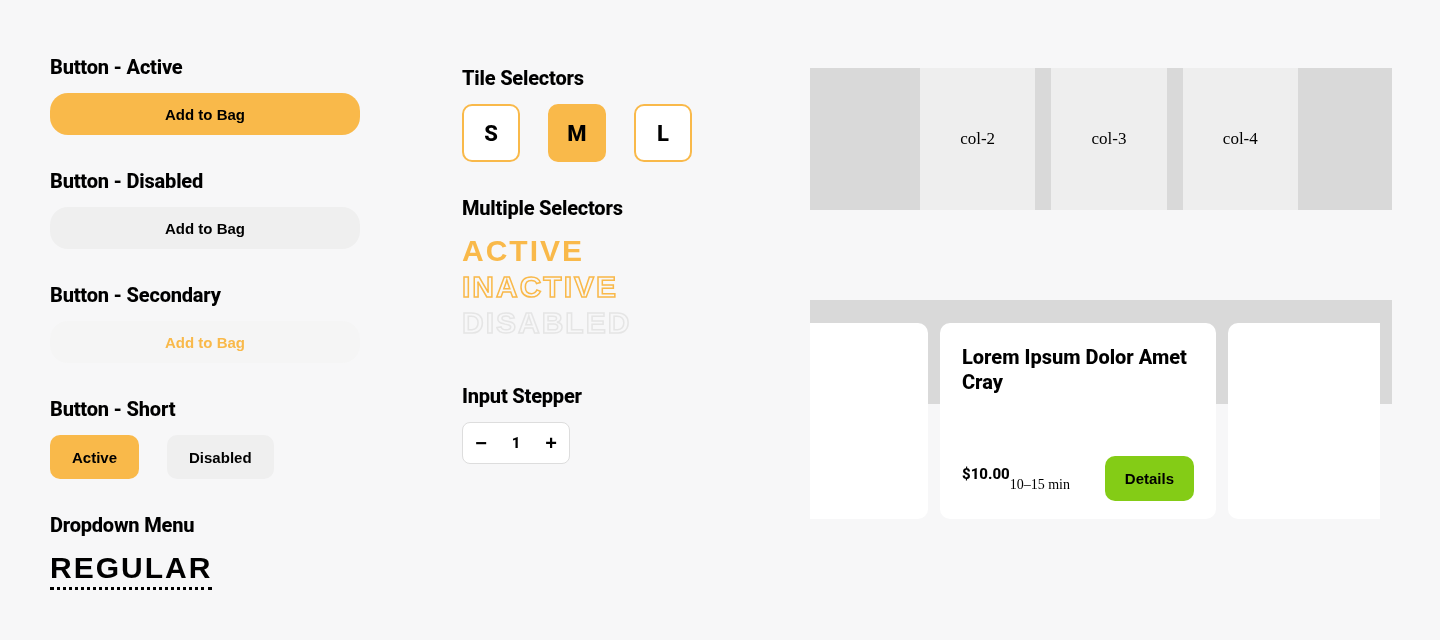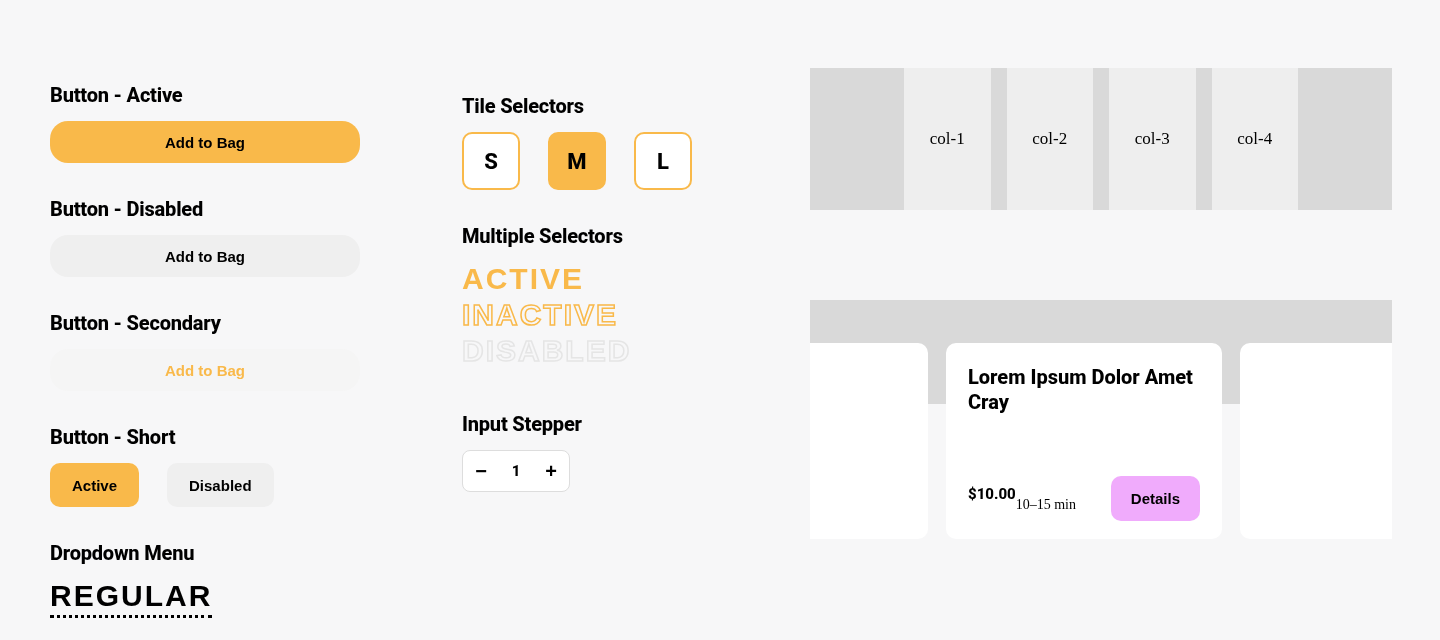--- a/index.html
+++ b/index.html
@@ -45,21 +45,21 @@
     padding: 0 22px;
     border: none;
     border-radius: 10px;
     font-size: 15px;
     font-weight: 700;
     cursor: pointer;
   }
   .short-active   { background: #f9b94a; color: #000; }
   .short-disabled { background: #efefef; color: #000; }
 
-  .block { margin-bottom: 34px; margin-top: 28px; }
+  .block { margin-bottom: 34px; }
 
   .dropdown-value {
     font-family: Impact, "Arial Black", sans-serif;
     font-size: 30px;
     font-weight: 900;
     letter-spacing: 2px;
     color: #000000;
     border-bottom: 3px dotted #000;
     display: inline-block;
     padding-bottom: 2px;
@@ -126,36 +126,36 @@
   
   .carousel {
     margin-top: 90px;
     width: 582px; height: 248px;
     position: relative;
   }
   .carousel-bg {
     position: absolute; top: 0; left: 0; right: 0; height: 104px;
     background: #d9d9d9;
   }
-  .cards { position: absolute; top: 43px; left: 0; right: 0; display: flex; gap: 18px; align-items: flex-end; }
+  .cards { position: absolute; top: 23px; left: 0; right: 0; display: flex; gap: 12px; align-items: flex-end; }
   .card {
     background: #fff; border-radius: 10px;
     height: 196px;
   }
   .card.side-l { width: 118px; border-radius: 0 10px 10px 0; }
   .card.side-r { width: 152px; border-radius: 10px 0 0 10px; }
   .card.main  { width: 276px; padding: 22px 22px 18px 22px; display:flex; flex-direction:column; }
   .card-title { font-size: 20px; font-weight: 800; line-height: 1.25; }
   .card-sub   { font-family: Georgia, serif; font-size: 15px; color:#000; margin-top: 6px; }
   .card-row   { margin-top: auto; display:flex; justify-content: space-between; align-items: center; }
   .price-block{ display:flex; flex-direction:row; }
   .price      { font-size: 15px; font-weight: 800; }
   .eta        { font-family: Georgia, serif; font-size: 14px; color:#000; margin-top:12px; }
   .details-btn{
-    background:#f0abfc; color:#000; border:none;
+    background:#84cc16; color:#000; border:none;
     border-radius:10px; padding: 14px 20px; font-size:15px; font-weight:700; cursor:pointer;
   }
 </style>
 </head>
 <body>
 
 <div class="col col-left">
   <div class="block">
     <h2 class="section">Button - Active</h2>
     <button class="btn btn-active">Add to Bag</button>
@@ -211,21 +211,20 @@
       <span class="value">1</span>
       <button>+</button>
     </div>
   </div>
 </div>
 
 <div class="col col-right">
   <div class="grid-demo">
     <div class="grid-rail-l"></div>
     <div class="grid-cols">
-      <div class="grid-col">col-1</div>
       <div class="grid-gap"></div>
       <div class="grid-col">col-2</div>
       <div class="grid-gap"></div>
       <div class="grid-col">col-3</div>
       <div class="grid-gap"></div>
       <div class="grid-col">col-4</div>
     </div>
     <div class="grid-rail-r"></div>
   </div>
 

